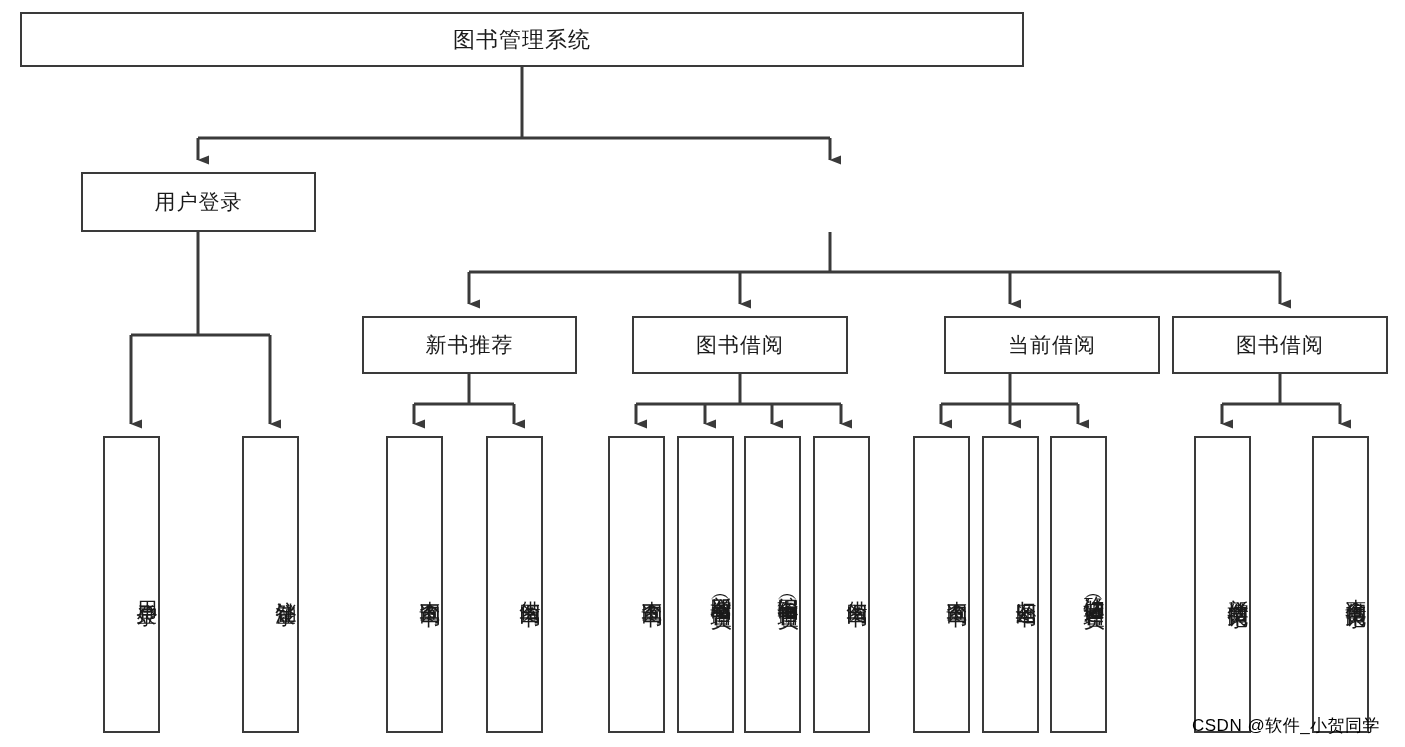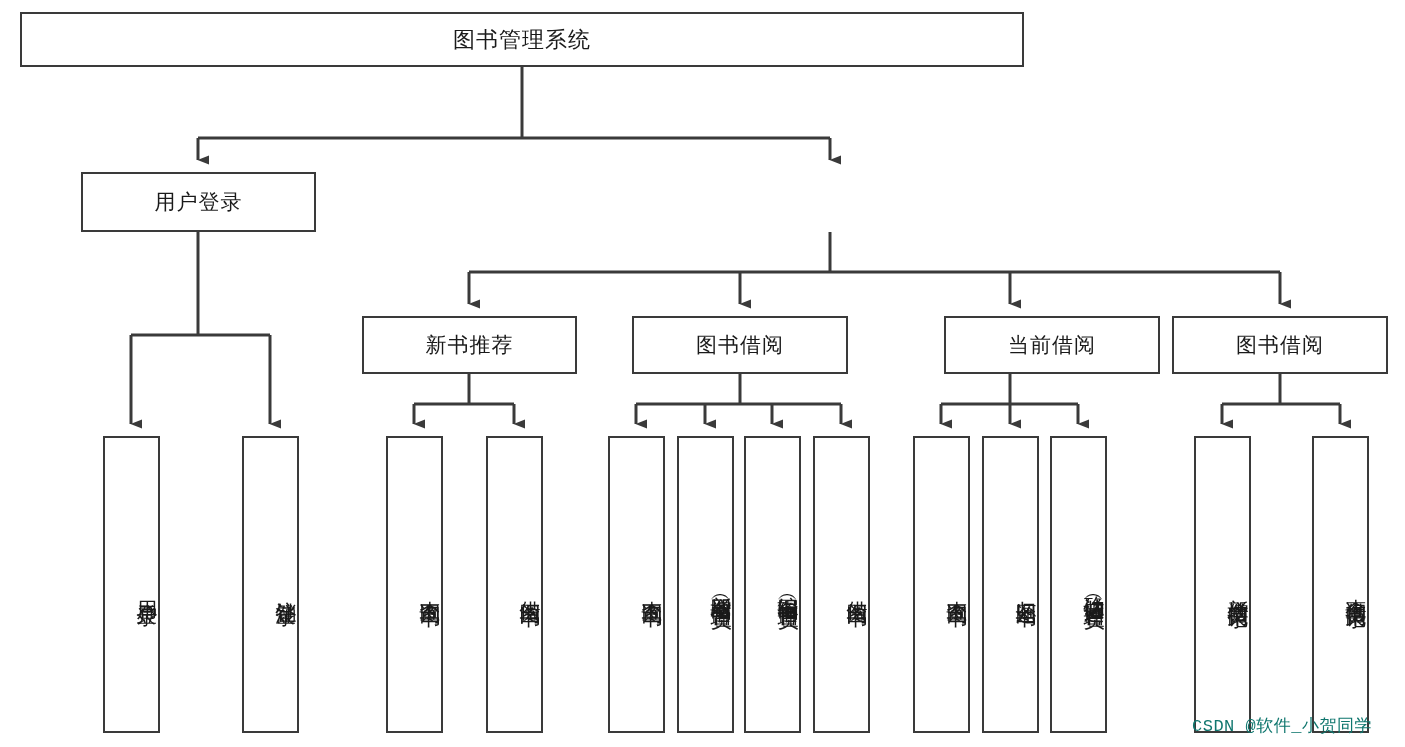--- a/index.html
+++ b/index.html
@@ -59,25 +59,25 @@
   .node-v .vlabel {
     writing-mode: vertical-rl;
     text-orientation: upright;
     display: block;
   }
   .watermark {
     position: absolute;
     left: 1192px;
     top: 714px;
     font-size: 17px;
-    color: #0f766e;
+    color: #000000;
     letter-spacing: 0.5px;
     white-space: nowrap;
     z-index: 3;
-    font-family: Liberation Mono, monospace;
+    font-family: Liberation Sans, sans-serif;
   }
 </style>
 </head>
 <body>
 
 <div id="diagram-canvas">
 
   <svg id="edge-layer" viewBox="0 0 1405 747" xmlns="http://www.w3.org/2000/svg">
     <defs>
       <marker id="arrow" markerWidth="10" markerHeight="12" refX="5" refY="11" orient="auto" markerUnits="userSpaceOnUse">

